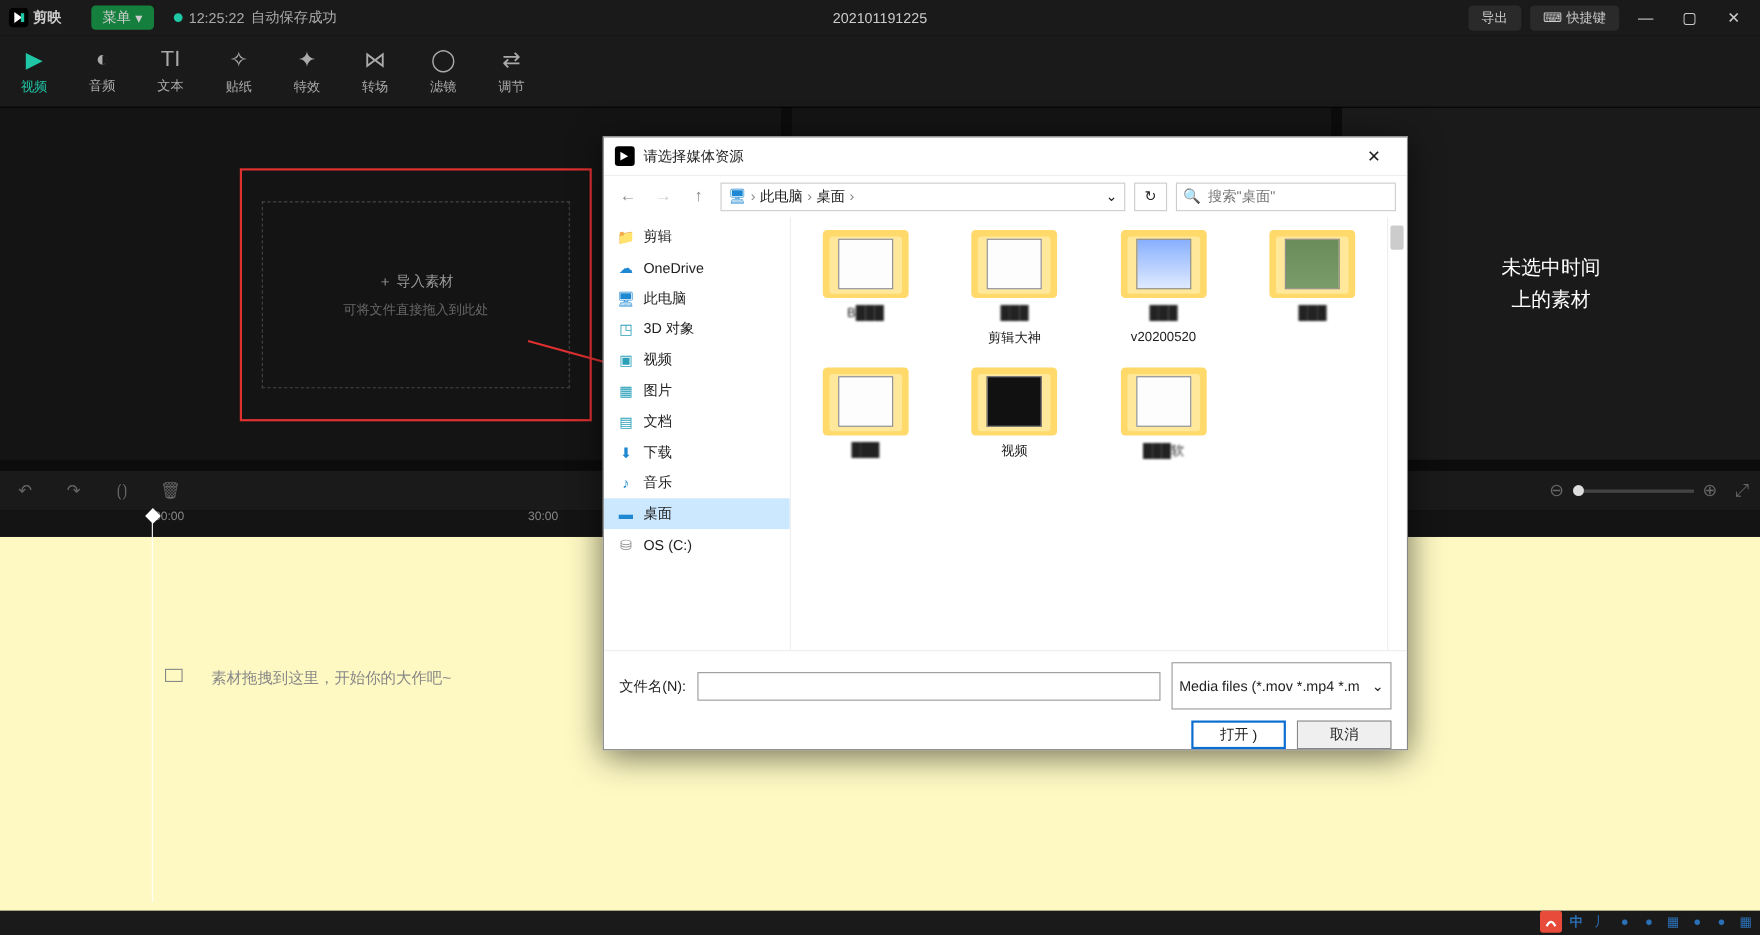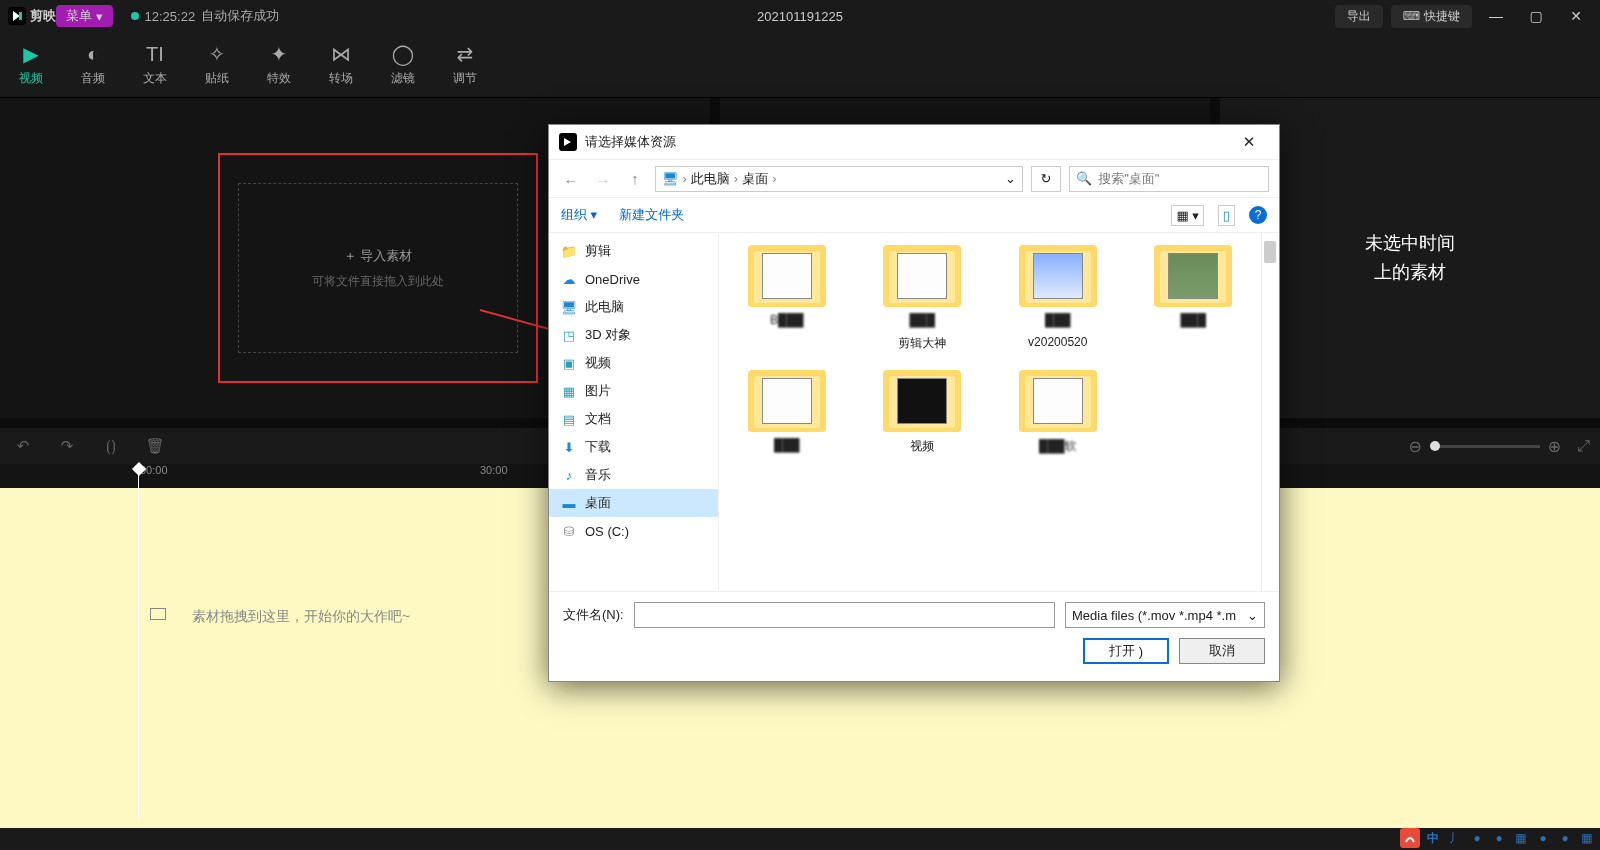--- a/index.html
+++ b/index.html
@@ -1,19 +1,19 @@
 <!DOCTYPE html>
 <html><head>
 <meta charset="utf-8">
 <style>
 *{box-sizing:border-box;margin:0;padding:0;font-family:"Microsoft YaHei","PingFang SC",sans-serif;}
 body{width:1600px;height:850px;background:#0c0c0c;overflow:hidden;position:relative;}
 .titlebar{height:32px;background:#1a1a1a;display:flex;align-items:center;padding:0 8px;color:#ccc;font-size:13px;}
 .logo{display:flex;align-items:center;gap:4px;font-weight:bold;}
-.menu-btn{background:#a21caf;border-radius:4px;padding:2px 10px;margin-left:0;display:flex;align-items:center;gap:4px;cursor:pointer;}
+.menu-btn{background:#15803d;border-radius:4px;padding:2px 10px;margin-left:27px;display:flex;align-items:center;gap:4px;cursor:pointer;}
 .autosave{margin-left:18px;display:flex;align-items:center;gap:6px;color:#aaa;}
 .dot-green{width:8px;height:8px;border-radius:50%;background:#1fc7a6;}
 .proj-name{position:absolute;left:50%;transform:translateX(-50%);color:#ccc;}
 .win-ctrl{margin-left:auto;display:flex;align-items:center;gap:8px;}
 .pill{background:#2a2a2a;border-radius:4px;padding:3px 12px;font-size:12px;cursor:pointer;display:flex;align-items:center;gap:4px;}
 .win-icon{width:32px;text-align:center;cursor:pointer;font-size:14px;}
 .tabbar{height:66px;background:#1a1a1a;display:flex;border-bottom:1px solid #000;}
 .tab{width:62px;display:flex;flex-direction:column;align-items:center;justify-content:center;gap:4px;color:#aaa;font-size:12px;cursor:pointer;}
 .tab.active{color:#1fc7a6;}
 .tab-icon{font-size:20px;}
@@ -76,21 +76,21 @@
 .thumb.pink{background:linear-gradient(#ff5b5b 45%,#2a6ad6 45%);border-radius:50%;}
 .thumb.photo{background:#4a6;background:linear-gradient(#6a8c5a,#7a9c6a);}
 .thumb.black{background:#111;}
 .file-name{font-size:12px;text-align:center;min-height:16px;filter:blur(1.2px);}
 .file-name.noblur{filter:none;}
 .vscroll{width:18px;border-left:1px solid #eee;position:relative;}
 .vthumb{position:absolute;top:8px;left:2px;width:12px;height:22px;background:#ccc;border-radius:2px;}
 .dlg-footer{height:90px;border-top:1px solid #eee;padding:10px 14px;display:flex;flex-direction:column;gap:10px;}
 .fn-row{display:flex;align-items:center;gap:10px;}
 .fn-input{flex:1;height:26px;border:1px solid #999;padding:0 6px;}
-.fn-select{width:200px;height:26px;border:1px solid #999;display:flex;align-items:center;padding:0 6px;justify-content:space-between;}
+.fn-select{width:200px;height:43px;border:1px solid #999;display:flex;align-items:center;padding:0 6px;justify-content:space-between;}
 .btn-row{display:flex;justify-content:flex-end;gap:10px;}
 .win-btn{width:86px;height:26px;border:1px solid #888;background:#efefef;display:flex;align-items:center;justify-content:center;cursor:pointer;}
 .win-btn.primary{border:2px solid #0a6ed1;background:#fff;}
 
 .arrow-line{position:absolute;pointer-events:none;}
 </style>
 </head>
 <body>
 
 <div class="titlebar">
@@ -251,29 +251,20 @@
       <span class="path-seg">桌面</span>
       <span class="path-sep">›</span>
       <span style="margin-left:auto;">⌄</span>
     </div>
     <div class="refresh">↻</div>
     <div class="search">
       <span>🔍</span>
       <span>搜索"桌面"</span>
     </div>
   </div>
-  <div class="dlg-tools">
-    <a><span>组织</span> ▾</a>
-    <a>新建文件夹</a>
-    <div class="tools-right">
-      <span style="border:1px solid #ccc;padding:2px 4px;">▦ ▾</span>
-      <span style="border:1px solid #ccc;padding:2px 4px;color:#1e88d2;">▯</span>
-      <div class="help-ico">?</div>
-    </div>
-  </div>
   <div class="dlg-body">
     <div class="tree" id="tree">
         <div class="tree-item">
           <span class="tree-ico" style="color:#f7c95e">📁</span>
           <span>剪辑</span>
         </div>
         <div class="tree-item">
           <span class="tree-ico" style="color:#1e88d2">☁</span>
           <span>OneDrive</span>
         </div>

